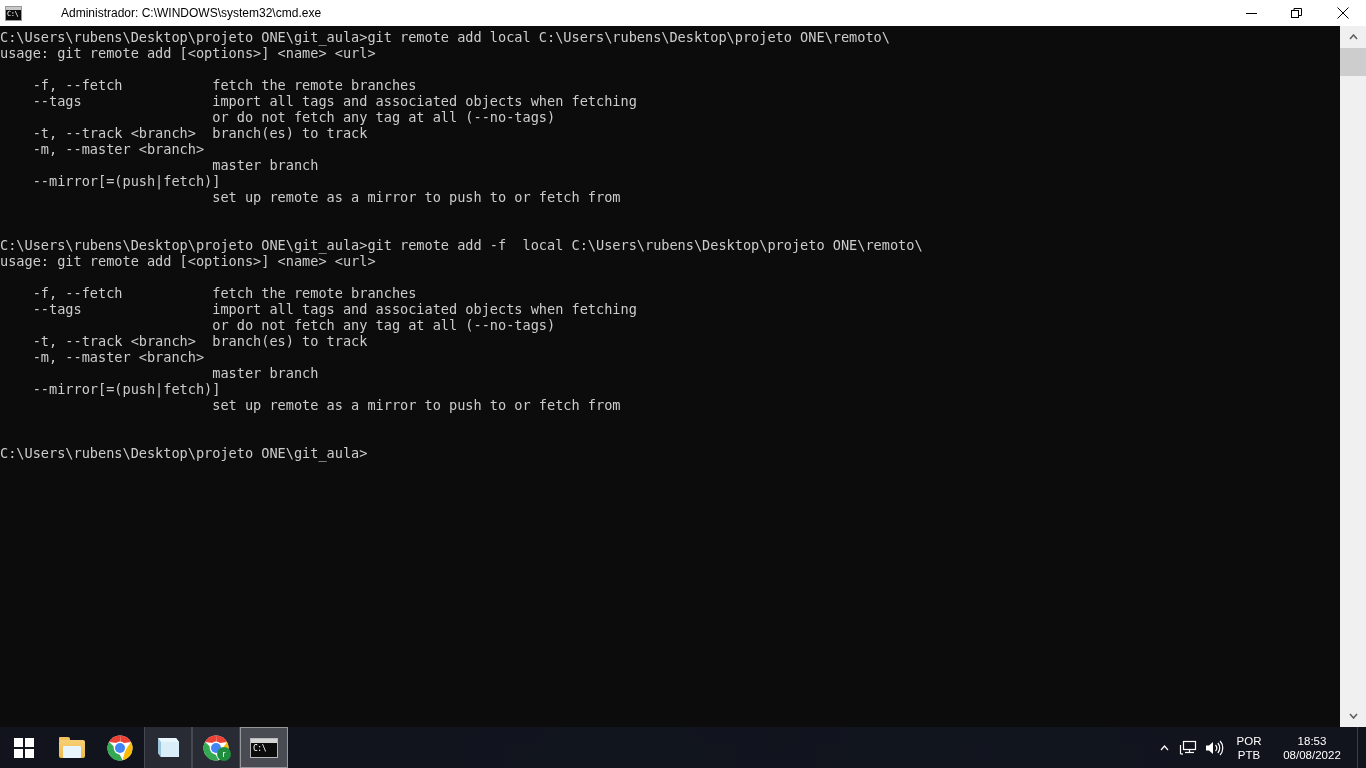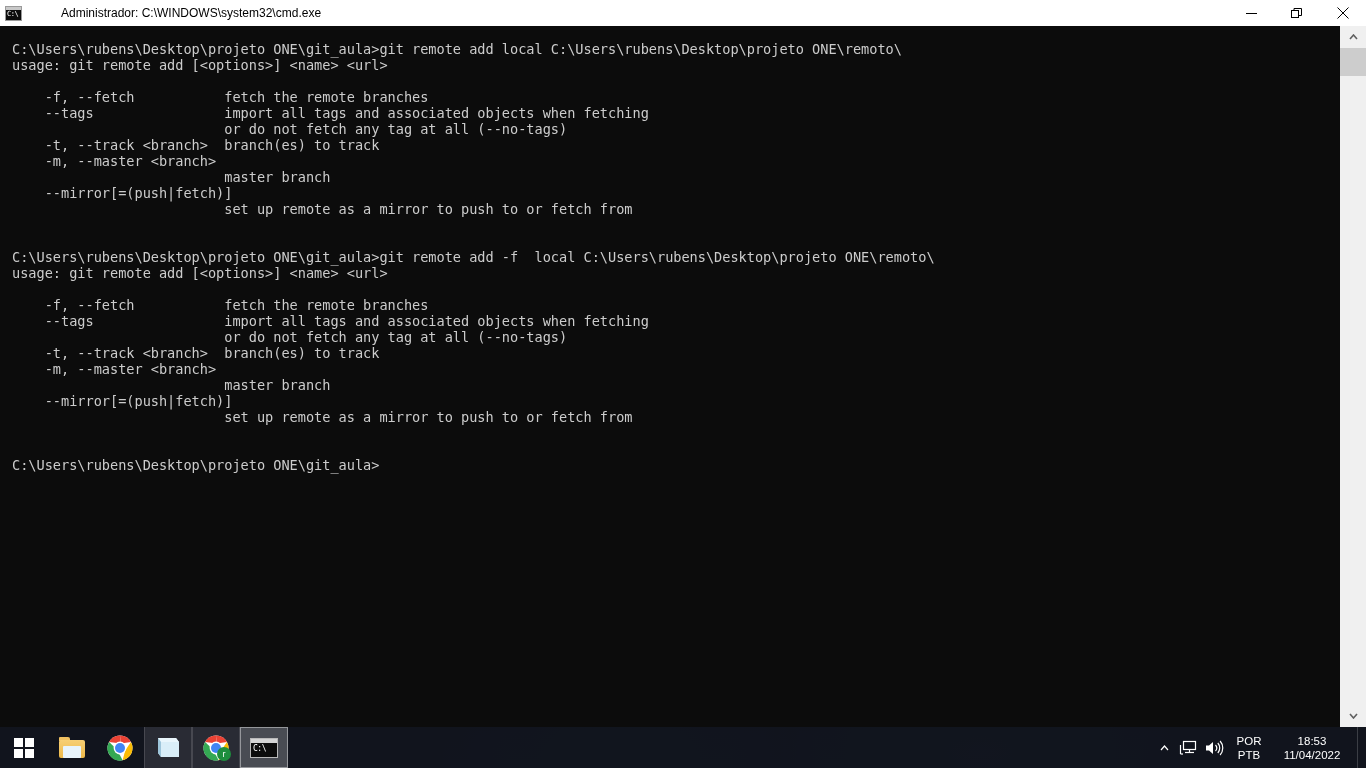--- a/index.html
+++ b/index.html
@@ -104,21 +104,21 @@
   #console-body {
     flex: 1 1 auto;
     display: flex;
     position: relative;
     background: #0c0c0c;
     overflow: hidden;
   }
 
   #console-text {
     flex: 1 1 auto;
-    margin: 12px;
+    margin: 0;
     padding: 0;
     color: #cccccc;
     font-family: "DejaVu Sans Mono", monospace;
     font-size: 13.6px;
     line-height: 16px;
     white-space: pre;
     letter-spacing: -0.02px;
     padding-top: 3px;
     overflow: hidden;
     user-select: text;
@@ -493,19 +493,19 @@
         </svg>
       </div>
 
       <div class="tray-item" id="tray-language">
         <span>POR</span>
         <span>PTB</span>
       </div>
 
       <div class="tray-item" id="tray-clock">
         <span>18:53</span>
-        <span>11/04/2022</span>
+        <span>08/08/2022</span>
       </div>
 
       <div id="show-desktop"></div>
     </div>
   </div>
 </div>
 
 </body></html>

